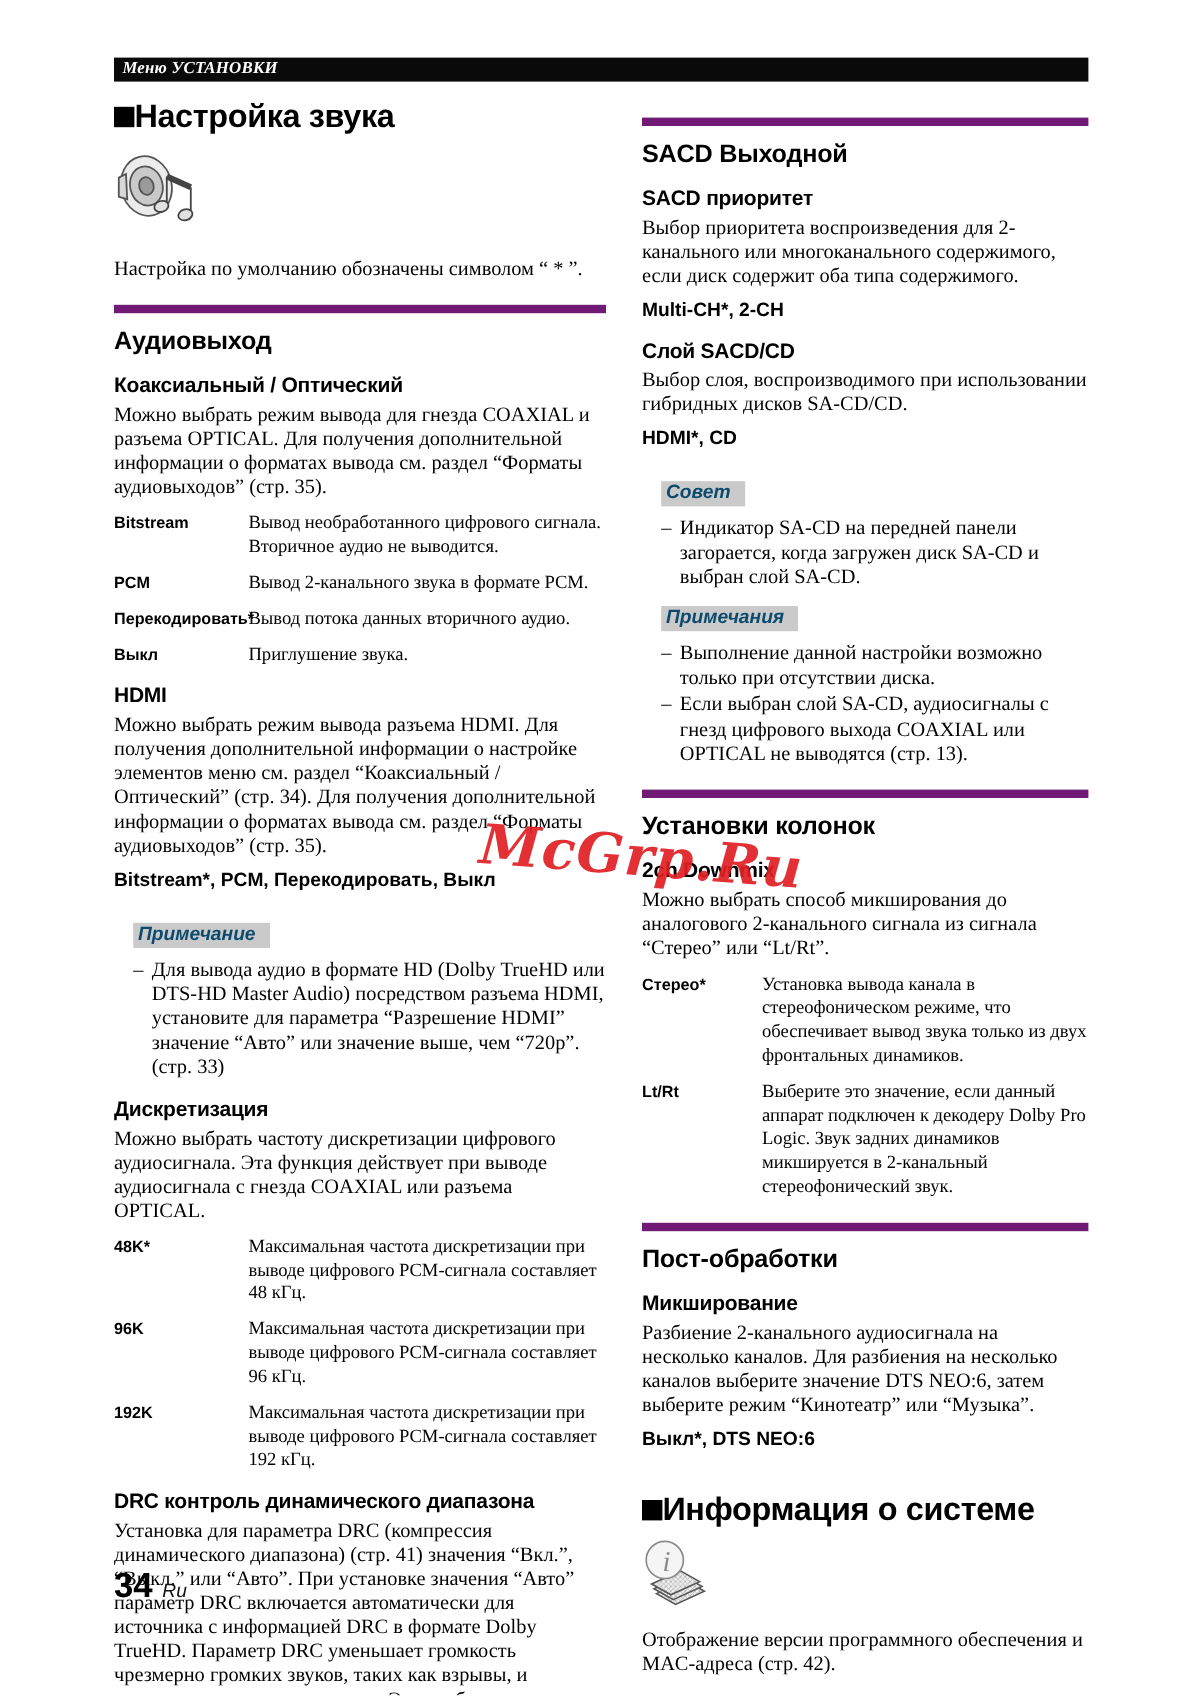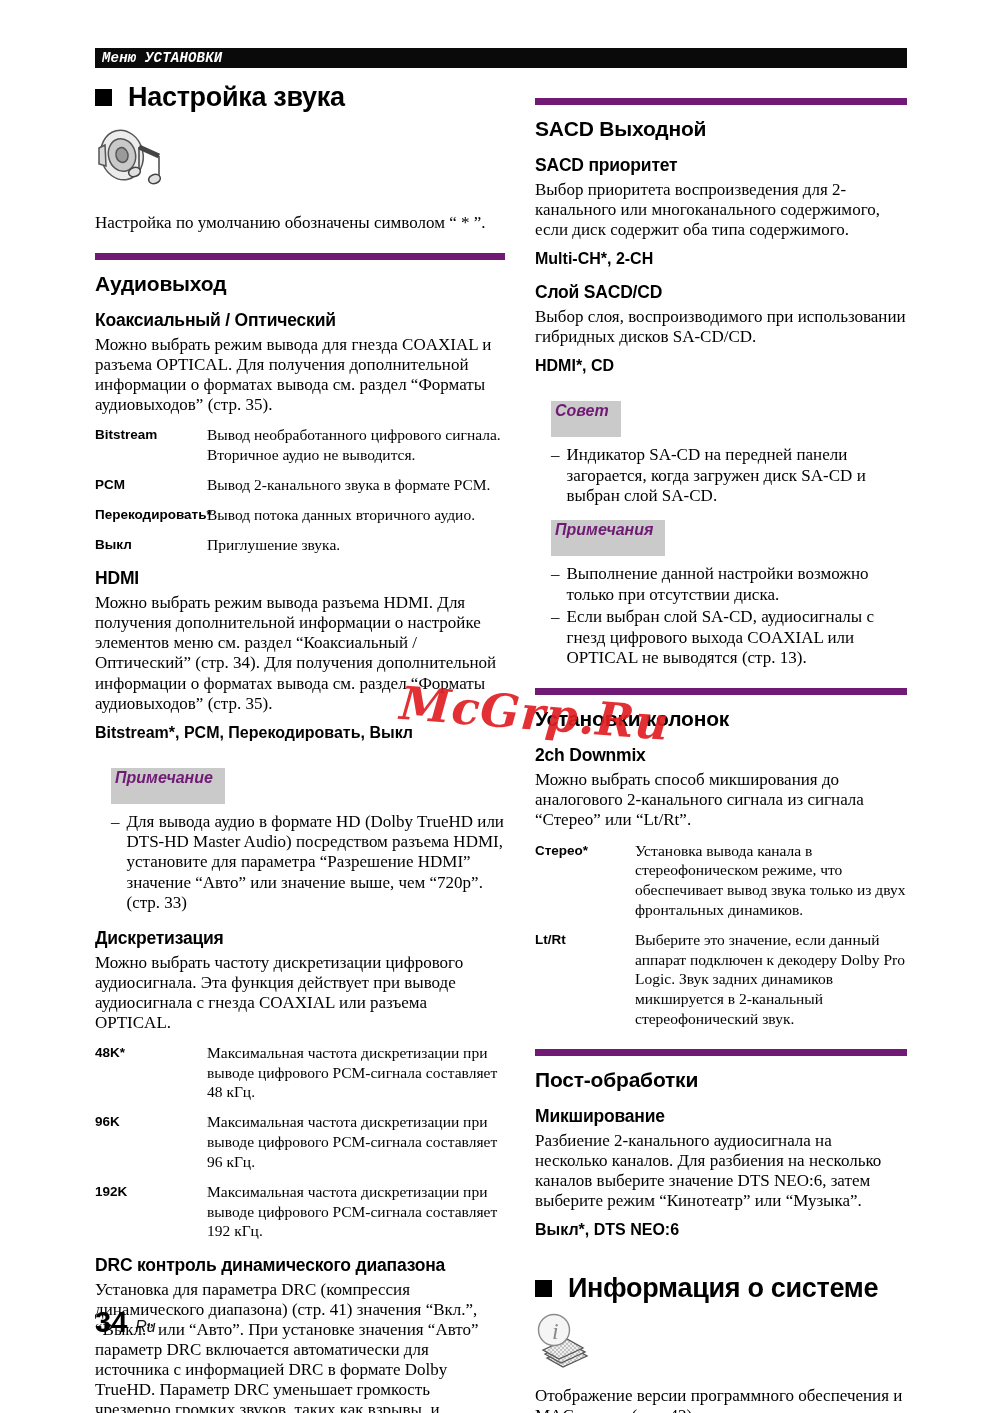--- a/index.html
+++ b/index.html
@@ -4,29 +4,29 @@
 <style>
   html,body { margin:0; padding:0; background:#fff; }
   .page {
     position:relative; width:1000px; height:1413px; background:#ffffff;
     font-family:"Liberation Serif", serif; color:#000; overflow:hidden;
   }
   .content { position:absolute; left:95px; top:48px; width:812px; }
 
   .tagbar {
     background:#0a0a0a; color:#fff; height:20px; line-height:20px;
-    font-family:Liberation Mono, monospace; font-style:italic; font-weight:bold;
+    font-family:Liberation Serif, serif; font-style:italic; font-weight:bold;
     font-size:14px; padding-left:7px; letter-spacing:0.2px;
   }
 
   .columns { display:flex; gap:30px; margin-top:12px; }
   .col-left  { width:410px; flex:none; }
   .col-right { width:372px; flex:none; padding-top:18px; }
 
-  .h1row { display:flex; align-items:center; gap:16px; margin:2px 0 8px 0; }
+  .h1row { display:flex; align-items:center; margin:2px 0 8px 0; }
   .blacksq { width:17px; height:17px; background:#000; flex:none; }
   .h1text {
     font-family:"Liberation Sans", sans-serif; font-weight:bold; font-size:27px;
     letter-spacing:-0.3px;
   }
 
   .default-note { font-size:17px; margin:14px 0 20px 0; }
 
   .section-head {
     border-top:7px solid #701a75; padding-top:12px; margin:20px 0 6px 0;
@@ -51,23 +51,23 @@
   .def .row { display:flex; margin-bottom:10px; }
   .def dt {
     flex:none; font-family:"Liberation Sans", sans-serif; font-weight:bold;
     font-size:13.5px; padding-top:2px;
   }
   .col-left  .def dt { width:112px; }
   .col-right .def dt { width:100px; }
   .def dd { margin:0; flex:1; font-size:15.5px; line-height:1.28; }
 
   .note-label {
-    display:inline-block; background:#cacaca; color:#701a75;
+    display:inline-block; background:#cacaca; color:#0c4a6e;
     font-family:"Liberation Sans", sans-serif; font-style:italic; font-weight:bold;
-    font-size:16px; padding:1px 12px 17px 4px; margin:12px 0 8px 16px;
+    font-size:16px; padding:1px 12px 2px 4px; margin:12px 0 8px 16px;
   }
   .nitem { display:flex; gap:7px; padding-left:16px; font-size:17px; line-height:1.2; margin-bottom:2px; }
   .nitem .dash { flex:none; }
 
   .icon-block { margin:6px 0 4px 0; }
 
   .footer { position:absolute; left:95px; top:1306px; display:flex; align-items:baseline; gap:8px; }
   .pagenum { font-family:"Liberation Sans", sans-serif; font-weight:bold; font-size:29px; }
   .pagelang { font-family:"Liberation Sans", sans-serif; font-style:italic; font-size:16px; color:#111; }
 

